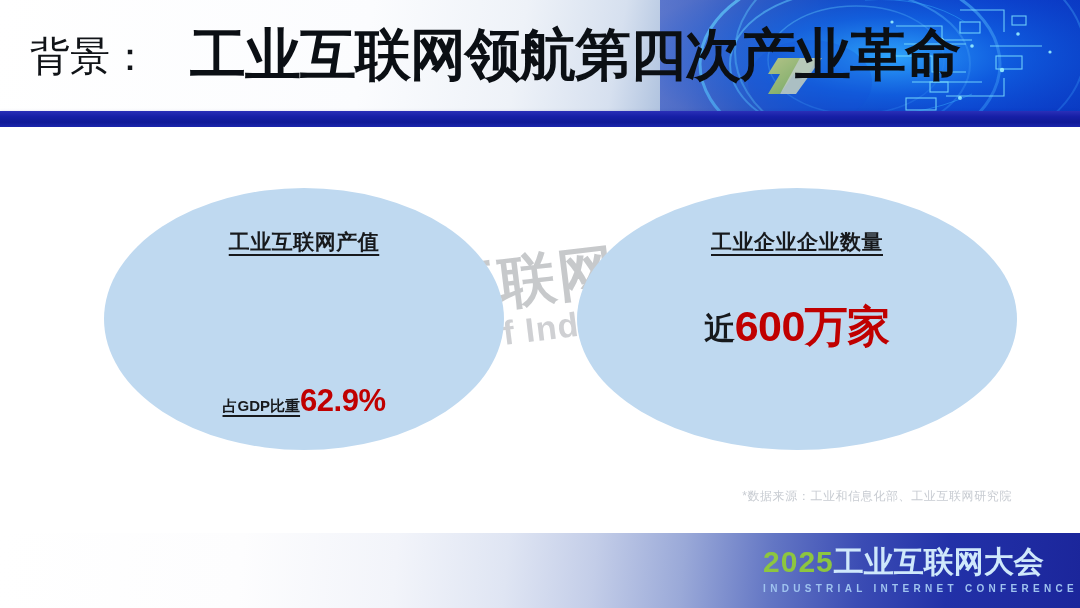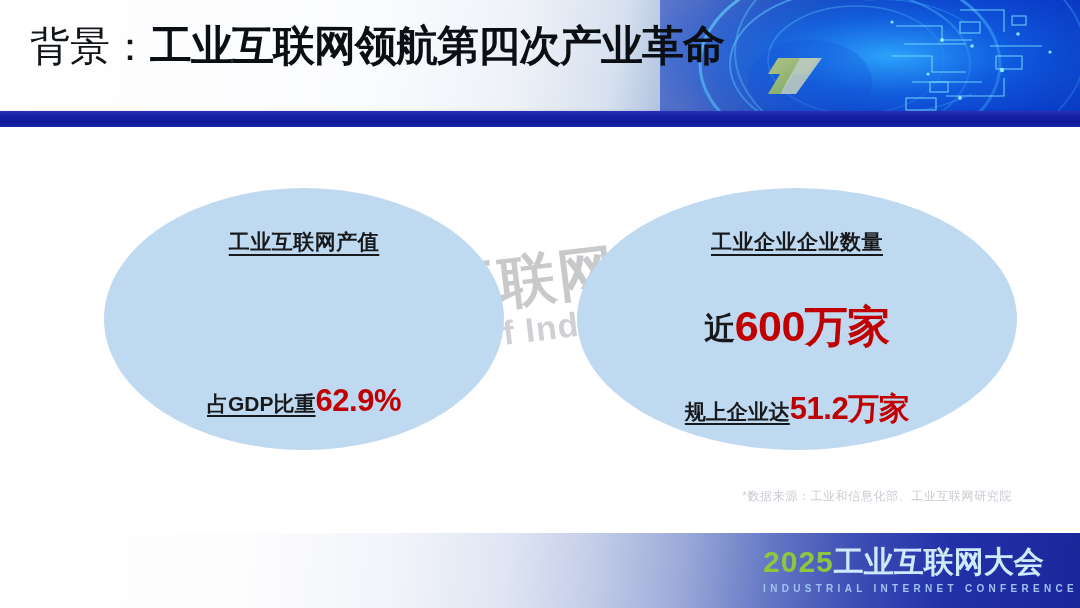--- a/index.html
+++ b/index.html
@@ -44,35 +44,36 @@
   .header-graphic {
     position: absolute;
     right: 0; top: -14px;
     width: 420px;
     height: 140px;
     pointer-events: none;
   }
   .header-title {
     position: absolute;
     left: 30px;
-    top: 10px;
+    top: 20px;
     height: 72px;
     display: flex;
     align-items: center;
     white-space: nowrap;
     z-index: 5;
+    gap: 40px;
   }
   .title-prefix {
     font-size: 40px;
     color: #111418;
     letter-spacing: 0px;
     font-weight: 500;
   }
   .title-main {
-    font-size: 42px;
+    font-size: 56px;
     color: #0b0f14;
     font-weight: 800;
     letter-spacing: -1px;
   }
   .header-rule {
     position: absolute;
     left: 0;
     top: 111px;
     width: 1080px;
     height: 16px;
@@ -192,21 +193,21 @@
   }
   .stat-sub {
     position: absolute;
     left: 0; right: 0;
     top: 195px;
     font-size: 23px;
     font-weight: 700;
   }
   .stat-sub .lead {
     color: #17191c;
-    font-size: 21px;
+    font-size: 15px;
     font-weight: 700;
     text-decoration: underline;
     text-underline-offset: 4px;
     text-decoration-thickness: 2px;
   }
   .stat-sub .val {
     color: #c00000;
     font-size: 31px;
     font-weight: 800;
     letter-spacing: -0.5px;
@@ -377,23 +378,20 @@
       <div class="stat-sub">
         <span class="lead">占GDP比重</span><span class="val">62.9%</span>
       </div>
     </div>
 
     <div class="stat-block stat-right">
       <div class="stat-heading">工业企业企业数量</div>
       <div class="stat-main">
         <span class="lead">近</span><span class="val">600万家</span>
       </div>
-      <div class="stat-sub">
-        <span class="lead">规上企业达</span><span class="val">51.2万家</span>
-      </div>
     </div>
 
     <div class="source-note">*数据来源：工业和信息化部、工业互联网研究院</div>
   </div>
 
   <div class="footer">
     <div class="conf-logo">
       <span class="conf-logo-main">
         <span class="year">2025</span><span class="name">工业互联网大会</span>
       </span>

